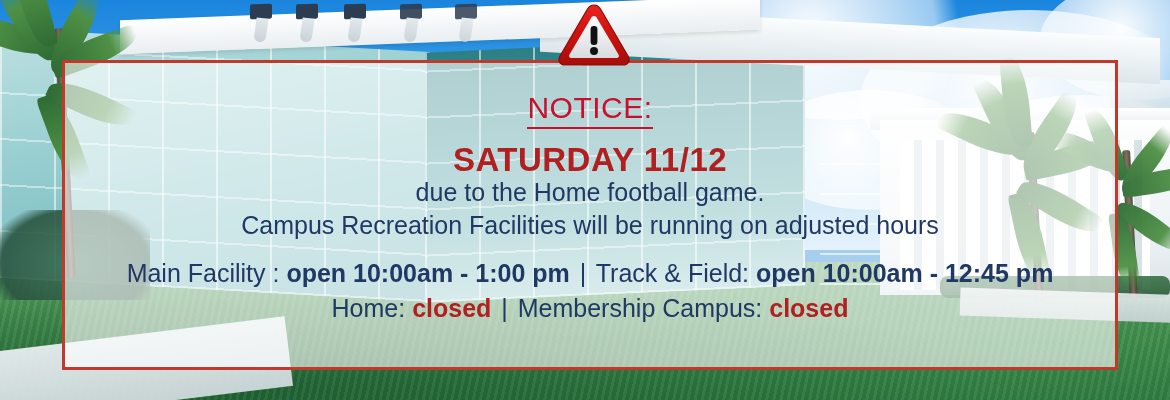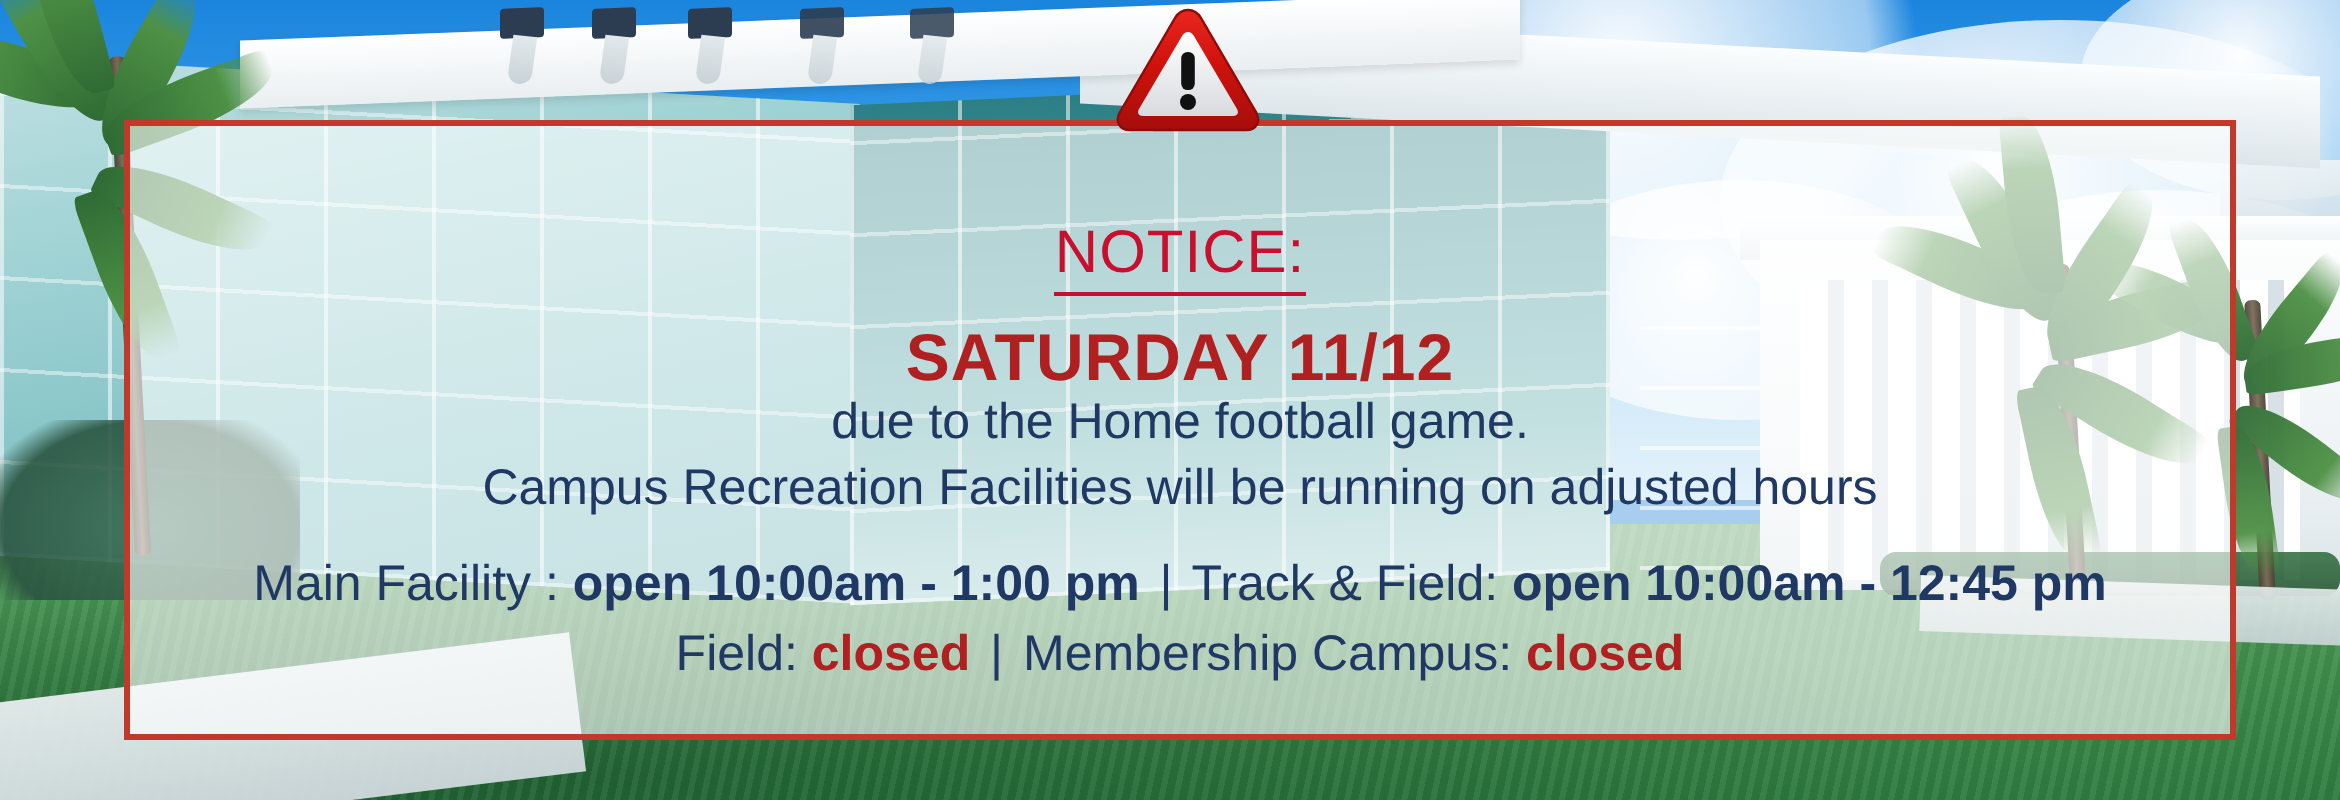--- a/index.html
+++ b/index.html
@@ -179,21 +179,21 @@
 
   .warn-icon {
     position:absolute; left:556px; top:2px; width:76px; height:66px;
     z-index:9;
   }
 
   .notice-inner {
     position:absolute; left:62px; top:60px; width:1056px; height:310px;
     z-index:8;
     display:flex; flex-direction:column; align-items:center;
-    padding-top:52px;
+    padding-top:33px;
     pointer-events:none;
   }
 
   .notice-title {
     color:#C8102E;
     font-size:30px;
     font-weight:400;
     letter-spacing:.5px;
     line-height:1;
     padding-bottom:4px;
@@ -334,20 +334,20 @@
 
   <div class="hours-line">
     <span>Main Facility :</span>
     <b>open 10:00am - 1:00 pm</b>
     <span class="sep">|</span>
     <span>Track &amp; Field:</span>
     <b>open 10:00am - 12:45 pm</b>
   </div>
 
   <div class="hours-line">
-    <span>Field:</span>
+    <span>Home:</span>
     <span class="closed">closed</span>
     <span class="sep">|</span>
     <span>Membership Campus:</span>
     <span class="closed">closed</span>
   </div>
 
 </div>
 
 </body></html>

